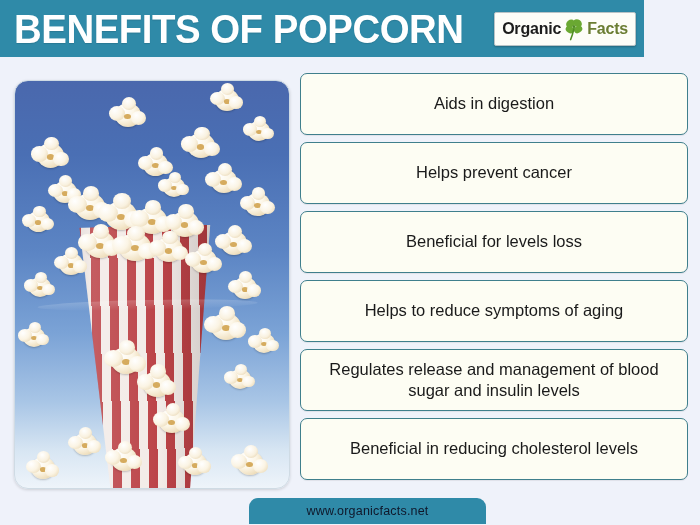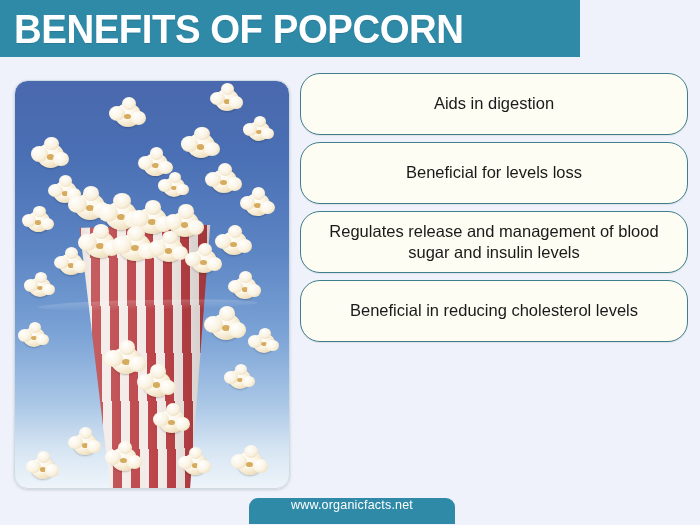--- a/index.html
+++ b/index.html
@@ -12,21 +12,21 @@
     background: #eff2fa;
     font-family: "Liberation Sans", sans-serif;
     overflow: hidden;
     position: relative;
   }
 
   
   .header {
     position: absolute;
     left: 0; top: 0;
-    width: 580px;
+    width: 644px;
     height: 57px;
     background: #2f8aa8;
     display: flex;
     align-items: center;
     justify-content: space-between;
     box-sizing: border-box;
     padding: 0 8px 0 14px;
   }
   .page-title {
     color: #ffffff;
@@ -168,55 +168,72 @@
     top: 73px;
     width: 388px;
     display: flex;
     flex-direction: column;
     gap: 7px;
   }
   .benefit-item {
     height: 62px;
     box-sizing: border-box;
     border: 1px solid #3f7f8c;
-    border-radius: 20px;
+    border-radius: 7px;
     background: #fdfdf3;
     display: flex;
     align-items: center;
     justify-content: center;
     text-align: center;
     padding: 20px 14px;
     color: #1a1a1a;
     font-size: 16.5px;
     line-height: 1.28;
     box-shadow: 0 1px 1px rgba(0,0,0,0.07);
   }
 
   
   .footer-pill {
     position: absolute;
     left: 249px;
     top: 498px;
-    width: 206px;
+    width: 237px;
     height: 26px;
     background: #2f8aa8;
     border-radius: 9px 9px 0 0;
     display: flex;
+    align-items: center;
     justify-content: center;
-    color: #ffffff;
+    color: #0f172a;
     font-size: 12.5px;
     letter-spacing: 0.2px;
   }
 </style>
 </head>
 <body>
 
 <div class="header">
   <div class="page-title">BENEFITS OF POPCORN</div>
 
+  <div class="logo">
+    <span class="logo-organic">Organic</span>
+    <span class="logo-clover">
+      <svg viewBox="0 0 22 26" width="22" height="26" aria-hidden="true">
+        <g fill="#6aa832">
+          <ellipse cx="7.4" cy="7.6" rx="4.6" ry="3.7" transform="rotate(-38 7.4 7.6)"></ellipse>
+          <ellipse cx="14.6" cy="7.2" rx="4.6" ry="3.7" transform="rotate(38 14.6 7.2)"></ellipse>
+          <ellipse cx="6.9" cy="13.6" rx="4.4" ry="3.5" transform="rotate(32 6.9 13.6)"></ellipse>
+          <ellipse cx="15.1" cy="13.4" rx="4.4" ry="3.5" transform="rotate(-32 15.1 13.4)"></ellipse>
+        </g>
+        <circle cx="11" cy="10.4" r="1.5" fill="#4e8c22"></circle>
+        <path d="M11 12.2 C10.2 16.2 9.4 19.6 7.6 23.6" stroke="#4e8c22" stroke-width="1.5" fill="none" stroke-linecap="round"></path>
+      </svg>
+    </span>
+    <span class="logo-facts">Facts</span>
+  </div>
 </div>
 
 <div class="image-card">
   <div class="sky"></div>
 
   <div class="pop-box"></div>
   <div class="pop-box-rim"></div>
 
   <div class="kernel" style="left:100px; top:22px; width:26px; height:24px;">
       <span class="lobe"></span>
@@ -355,20 +372,22 @@
       <span class="core"></span>
     </div>
   <div class="kernel" style="left:222px; top:370px;width:26px; height:24px;">
       <span class="lobe"></span>
       <span class="core"></span>
     </div>
 </div>
 
 <div class="benefits">
   <div class="benefit-item">Aids in digestion</div>
+  <div class="benefit-item">Helps prevent cancer</div>
   <div class="benefit-item">Beneficial for levels loss</div>
+  <div class="benefit-item">Helps to reduce symptoms of aging</div>
   <div class="benefit-item">Regulates release and management of blood sugar and insulin levels</div>
   <div class="benefit-item">Beneficial in reducing cholesterol levels</div>
 </div>
 
 <div class="footer-pill">
   <span>www.organicfacts.net</span>
 </div>
 
 </body></html>

